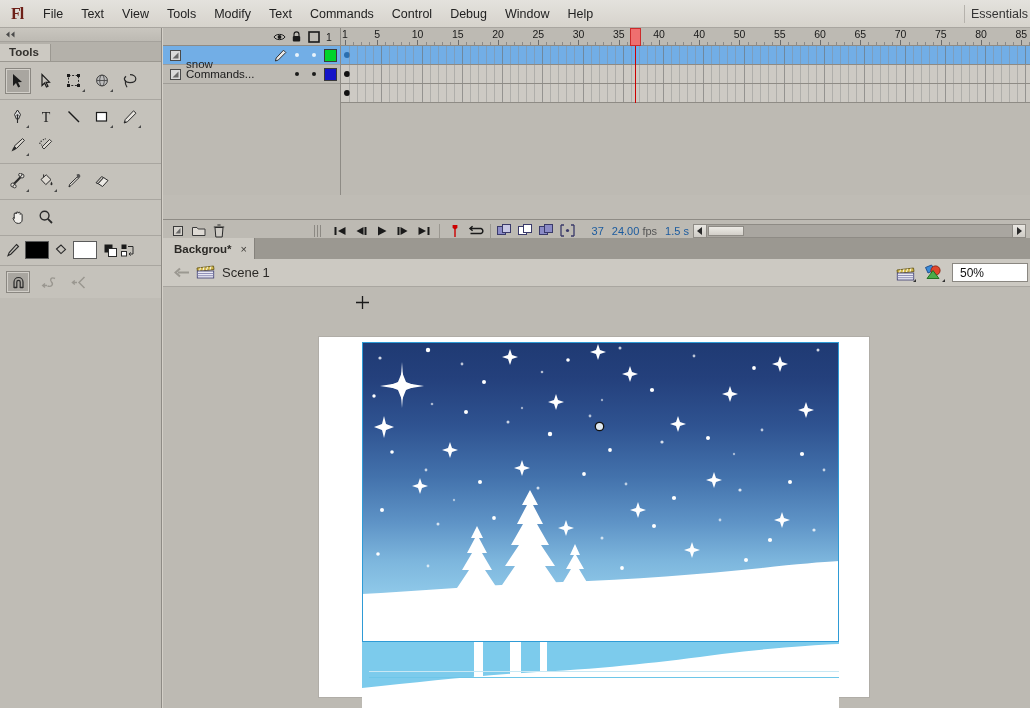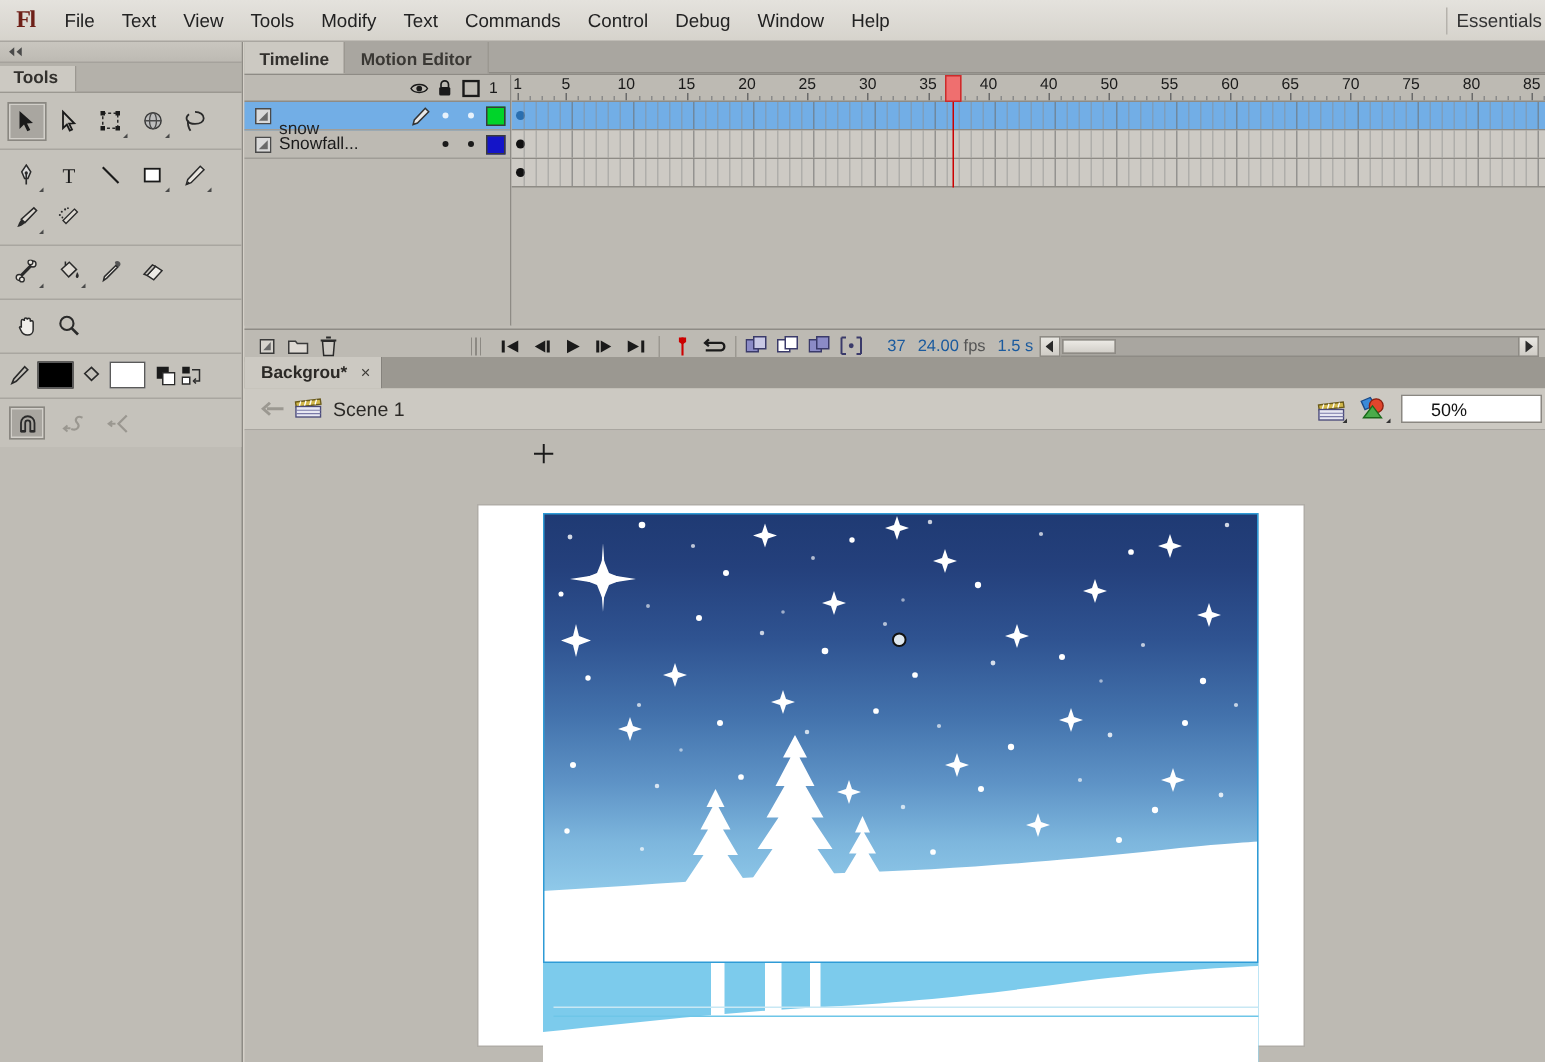--- a/index.html
+++ b/index.html
@@ -185,22 +185,22 @@
     display:flex; align-items:center; padding-left: 8px;
   }
   #back-arrow { width: 22px; display:flex; align-items:center; justify-content:center;}
   #scene-icon { margin: 0 7px 0 3px; }
   #scene-label { font-size: 13px; color: #2b2926; }
   #scene-right { margin-left:auto; display:flex; align-items:center; gap:7px; padding-right: 2px;}
   .sb-icon { position: relative; width: 22px; height: 20px; display:flex; align-items:center; justify-content:center;}
   .sb-icon .corner { position:absolute; right:0px; bottom:1px; width:0;height:0;
     border-left:3px solid transparent; border-bottom:3px solid #333;}
   #zoom-box {
-    width: 94px; height: 19px; background: #fff; border: 1px solid #8a8781;
-    display:flex; align-items:center; padding-left: 19px; font-size: 12px; color:#111;
+    width: 76px; height: 19px; background: #fff; border: 1px solid #8a8781;
+    display:flex; align-items:center; padding-left: 7px; font-size: 12px; color:#111;
   }
 
   
   #stage-area {
     position: absolute; left: 163px; top: 287px; width: 867px; height: 421px;
     background: #bdbab3; overflow: hidden;
   }
   #page {
     position: absolute; left: 156px; top: 50px; width: 550px; height: 360px;
     background: #ffffff; box-shadow: 0 0 0 1px #b0ada7;
@@ -445,25 +445,20 @@
           <svg width="18" height="15" viewBox="0 0 18 15">
             <path d="M15.5 2 L10 7.5 L15.5 13" fill="none" stroke="#9a9790" stroke-width="1.5"></path>
             <path d="M3.5 7.5 L8 7.5 M5.8 5.6 L3.4 7.5 L5.8 9.4" fill="none" stroke="#9a9790" stroke-width="1.3"></path>
           </svg>
         </div>
       </div>
     </div>
   </div>
 
   <div id="timeline-panel">
-    <div id="tl-tabrow">
-      <div class="tl-tab active">Timeline</div>
-      <div class="tl-tab inactive">Motion Editor</div>
-      <div id="tl-tabfill"></div>
-    </div>
 
     <div id="tl-main">
 
       <div id="layer-col">
         <div id="layer-head">
           <div class="lh-icon">
             <svg width="13" height="10" viewBox="0 0 13 10">
                 <path d="M1 5 C3 1.5 10 1.5 12 5 C10 8.5 3 8.5 1 5 Z" fill="none" stroke="#1a1a1a" stroke-width="1"></path>
                 <circle cx="6.5" cy="5" r="1.9" fill="#1a1a1a"></circle>
               </svg>
@@ -505,21 +500,21 @@
         </div>
 
 
         <div class="layer-row">
           <div class="layer-icon">
             <svg width="11" height="11" viewBox="0 0 11 11">
                 <rect x="0.5" y="0.5" width="10" height="10" fill="#d9d9d9" stroke="#4a4a4a" stroke-width="1"></rect>
                 <path d="M8.5 2.5 L8.5 8.5 L2.5 8.5 Z" fill="#6a6a6a"></path>
               </svg>
           </div>
-          <div class="layer-name">Snowfall...</div>
+          <div class="layer-name">Commands...</div>
           <div class="layer-pencil"></div>
           <div class="dot-cell">
               <span class="dot"></span>
             </div>
           <div class="dot-cell">
               <span class="dot"></span>
             </div>
           <div class="layer-color" style="background:#1414c8"></div>
         </div>
       </div>

